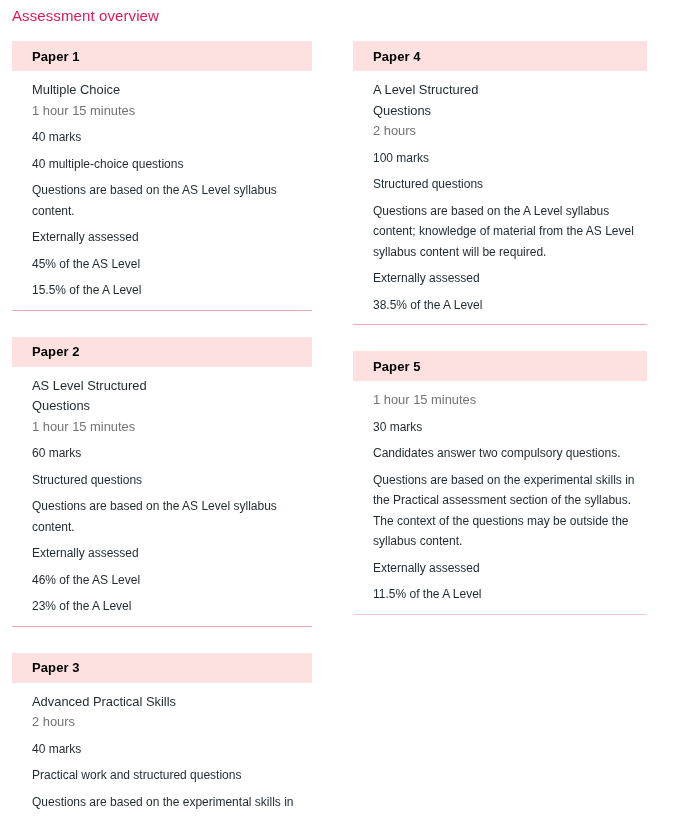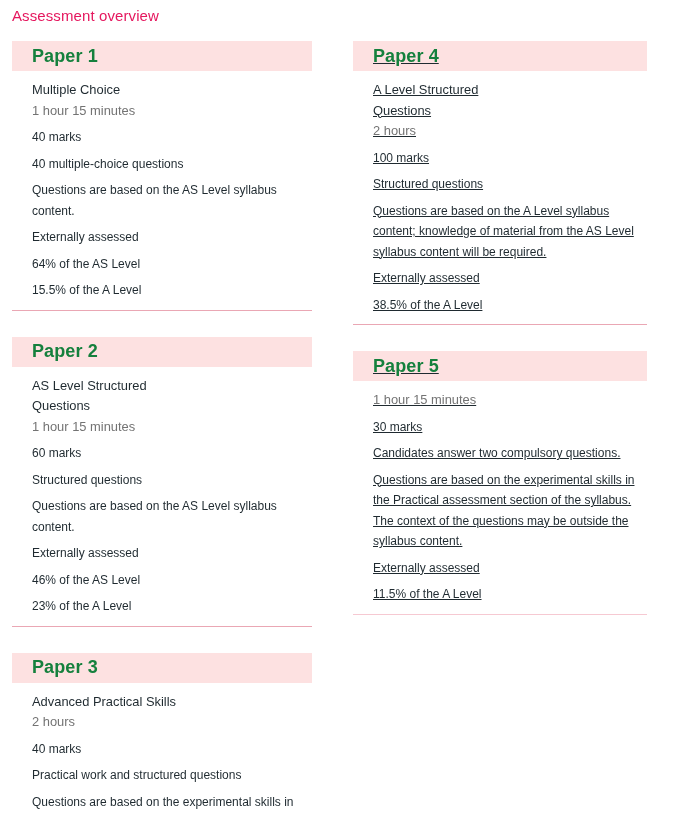--- a/index.html
+++ b/index.html
@@ -44,21 +44,21 @@
     flex-direction: row;
     align-items: flex-start;
   }
 
   .column {
     box-sizing: border-box;
     display: flex;
     flex-direction: column;
   }
   .column.left  { width: 343px; padding-left: 12px; padding-right: 31px; }
-  .column.right { width: 334px; padding-left: 10px; padding-right: 30px; text-decoration: underline; }
+  .column.right { width: 334px; padding-left: 10px; padding-right: 30px; }
 
   .paper-card {
     width: 100%;
     box-sizing: border-box;
     border-bottom: 1px solid #eaa7b4;
     padding-bottom: 9px;
     margin-bottom: 26px;
   }
   .paper-card.soft-rule { border-bottom-color: #f6c9d2; }
   .paper-card.last-card { margin-bottom: 0; }
@@ -66,23 +66,23 @@
   .paper-header {
     background: #fde1e1;
     height: 30px;
     display: flex;
     align-items: center;
     padding-left: 20px;
     box-sizing: border-box;
     margin-bottom: 9px;
   }
   .paper-header-label {
-    font-size: 18px;
+    font-size: 13px;
     font-weight: bold;
-    color: #15803d;
+    color: #000000;
     letter-spacing: 0.1px;
   }
 
   .paper-body {
     padding-left: 20px;
     padding-right: 0;
   }
 
   .row-top {
     display: flex;
@@ -140,21 +140,21 @@
         </div>
         <div class="paper-body">
           <div class="row-top">
             <span class="paper-type">Multiple Choice</span>
             <span class="paper-duration">1 hour 15 minutes</span>
           </div>
           <div class="detail-line">40 marks</div>
           <div class="detail-line">40 multiple-choice questions</div>
           <div class="detail-line para">Questions are based on the AS Level syllabus content.</div>
           <div class="detail-line">Externally assessed</div>
-          <div class="detail-line">64% of the AS Level</div>
+          <div class="detail-line">45% of the AS Level</div>
           <div class="detail-line">15.5% of the A Level</div>
         </div>
       </div>
 
       <div class="paper-card">
         <div class="paper-header">
           <span class="paper-header-label">Paper 2</span>
         </div>
         <div class="paper-body">
           <div class="row-top">

